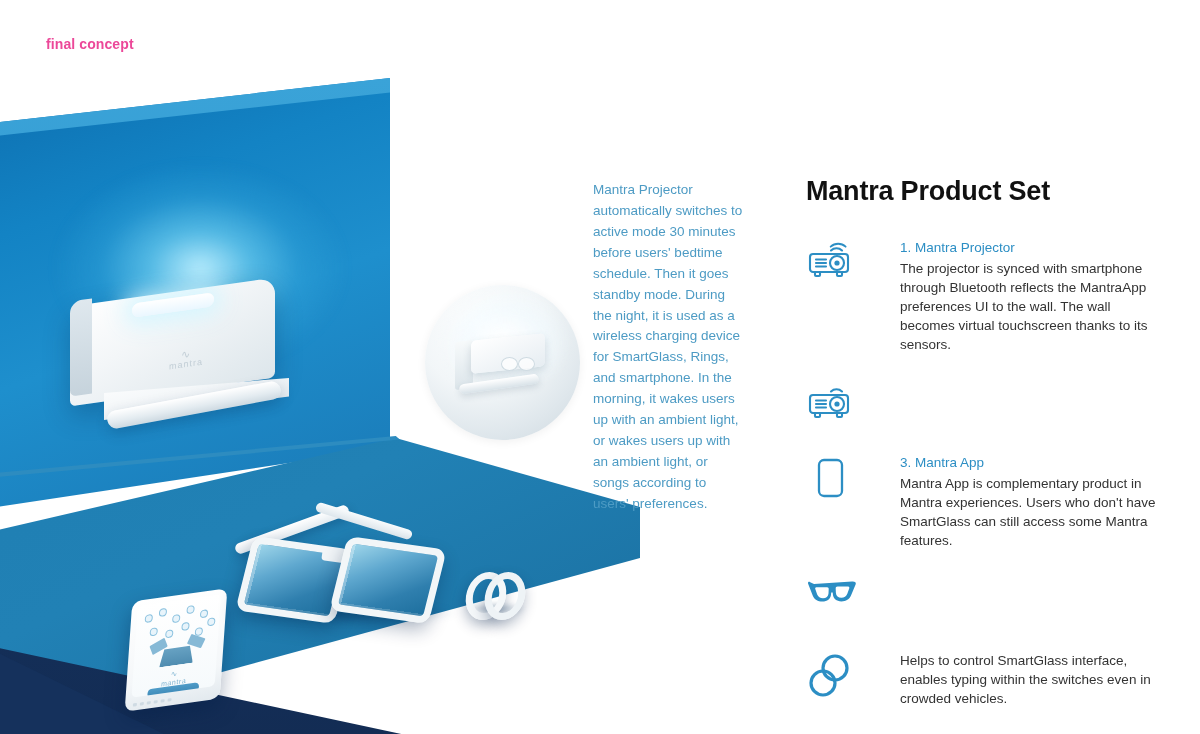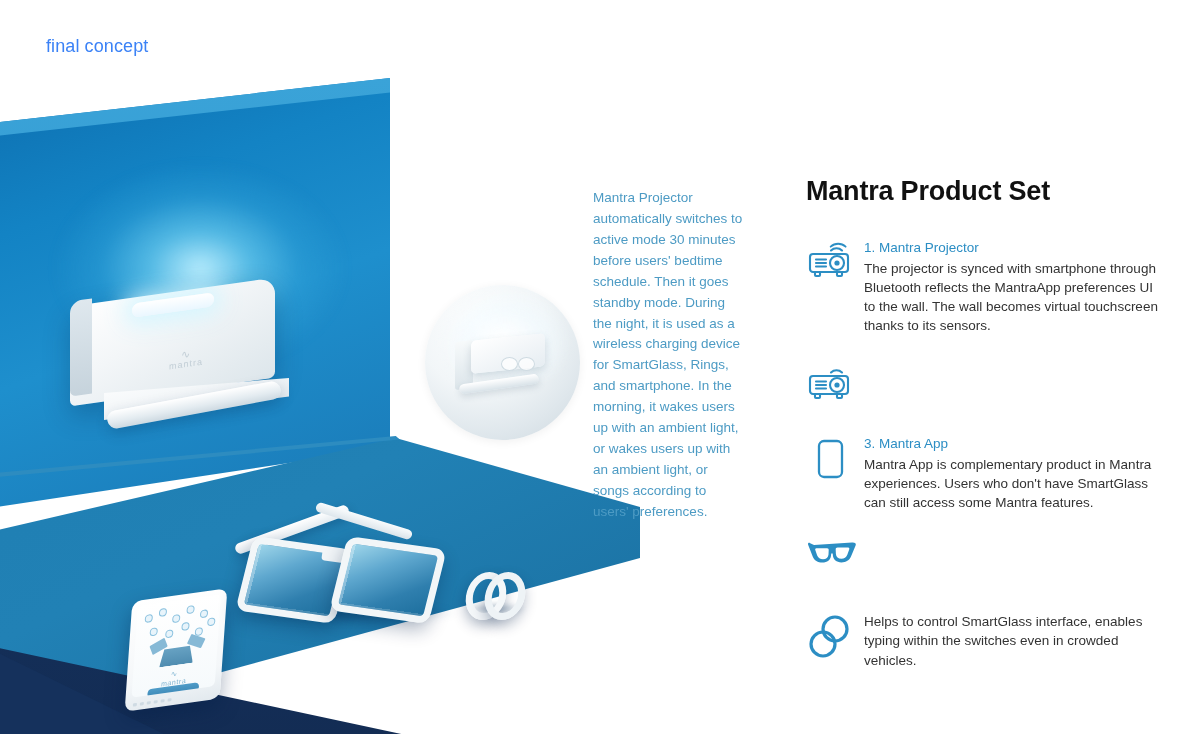--- a/index.html
+++ b/index.html
@@ -8,22 +8,22 @@
     background:#ffffff;
     font-family:"Liberation Sans", sans-serif;
     overflow:hidden;
     position:relative;
   }
   .page{position:relative;width:1200px;height:734px;overflow:hidden;background:#fff;}
 
   
   .header-label{
     position:absolute;left:46px;top:36px;
-    font-size:18px;font-weight:normal;letter-spacing:.1px;
-    color:#3b82f6;
+    font-size:14px;font-weight:bold;letter-spacing:.1px;
+    color:#ec4899;
   }
 
   
   .scene{position:absolute;left:0;top:78px;width:640px;height:656px;overflow:hidden;}
 
   
   .wall{
     position:absolute;left:-10px;top:0px;width:400px;height:430px;
     background:linear-gradient(160deg,#0d6fb0 0%,#1383c4 28%,#1e8fcd 55%,#1a79b6 100%);
     clip-path:polygon(0% 10.5%, 100% 0%, 100% 86%, 0% 100%);
@@ -248,32 +248,32 @@
   .ring.a{left:0;}
   .ring.b{left:19px;border-color:#eef3f6;}
   .rings-shadow{
     position:absolute;left:-2px;top:30px;width:62px;height:14px;
     background:radial-gradient(ellipse at center, rgba(8,50,90,.4), rgba(8,50,90,0) 70%);
     filter:blur(2px);
   }
 
   
   .side-note{
-    position:absolute;left:593px;top:188px;width:150px;
+    position:absolute;left:593px;top:180px;width:150px;
     color:#4d9bc4;font-size:13.5px;line-height:1.55;
   }
 
   
   .panel{position:absolute;left:806px;top:176px;width:360px;}
   .panel-title{
     font-size:27px;font-weight:bold;color:#111111;
     letter-spacing:-.2px;margin:0 0 32px 0;
   }
   .plist{list-style:none;margin:0;padding:0;}
-  .pitem{display:flex;align-items:flex-start;margin-bottom:26px;}
+  .pitem{display:flex;align-items:flex-start;margin-bottom:26px;gap:36px;}
   .pitem-icon{
     width:58px;min-width:58px;height:46px;
     display:flex;align-items:flex-start;justify-content:flex-start;
     padding-top:2px;
   }
   .pitem-body{flex:1;padding-top:0;}
   .pitem-title{
     color:#2c8ec4;font-size:13.5px;margin:0 0 2px 0;line-height:1.3;
   }
   .pitem-desc{

